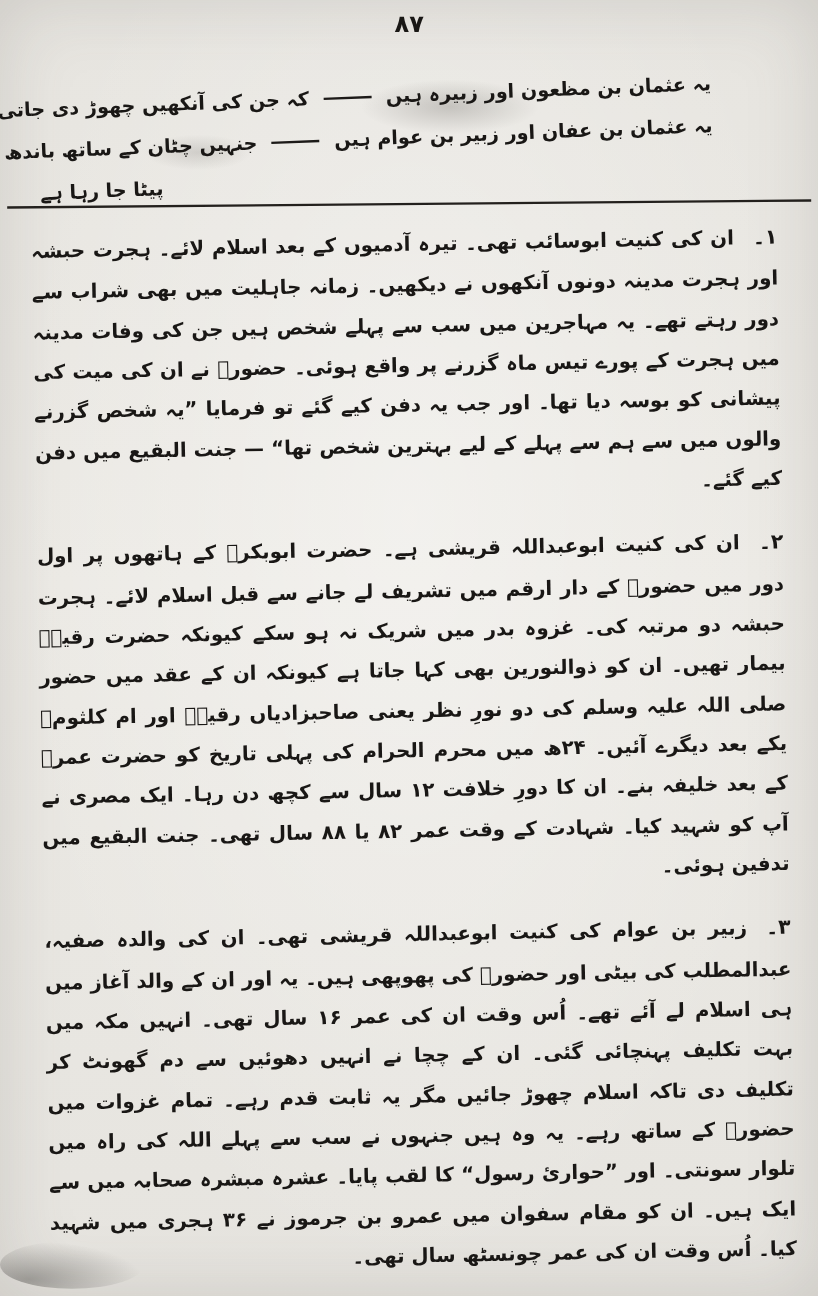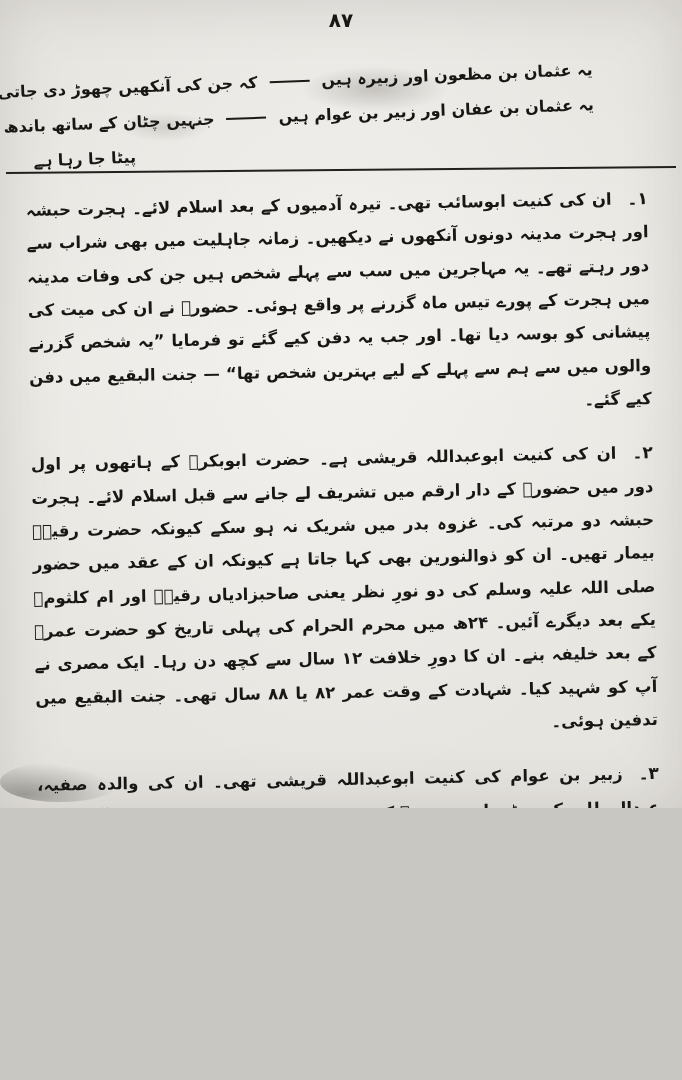--- a/index.html
+++ b/index.html
@@ -4,21 +4,21 @@
 <style>
   html, body {
     margin: 0;
     padding: 0;
     background: #c9c7c2;
     font-family: "DejaVu Sans", sans-serif;
   }
   .scan-page {
     position: relative;
     width: 682px;
-    height: 808px;
+    height: 1080px;
     margin: 0 auto;
     background: #e9e7e2;
     background-image:
       radial-gradient(ellipse at 50% 40%, rgba(255,255,255,0.35), rgba(0,0,0,0) 70%),
       linear-gradient(180deg, #e7e5e0 0%, #eceae5 45%, #e6e4df 100%);
     box-shadow: inset 0 0 60px rgba(90,85,75,0.18);
     overflow: hidden;
     color: #191715;
   }
   .page-number {

